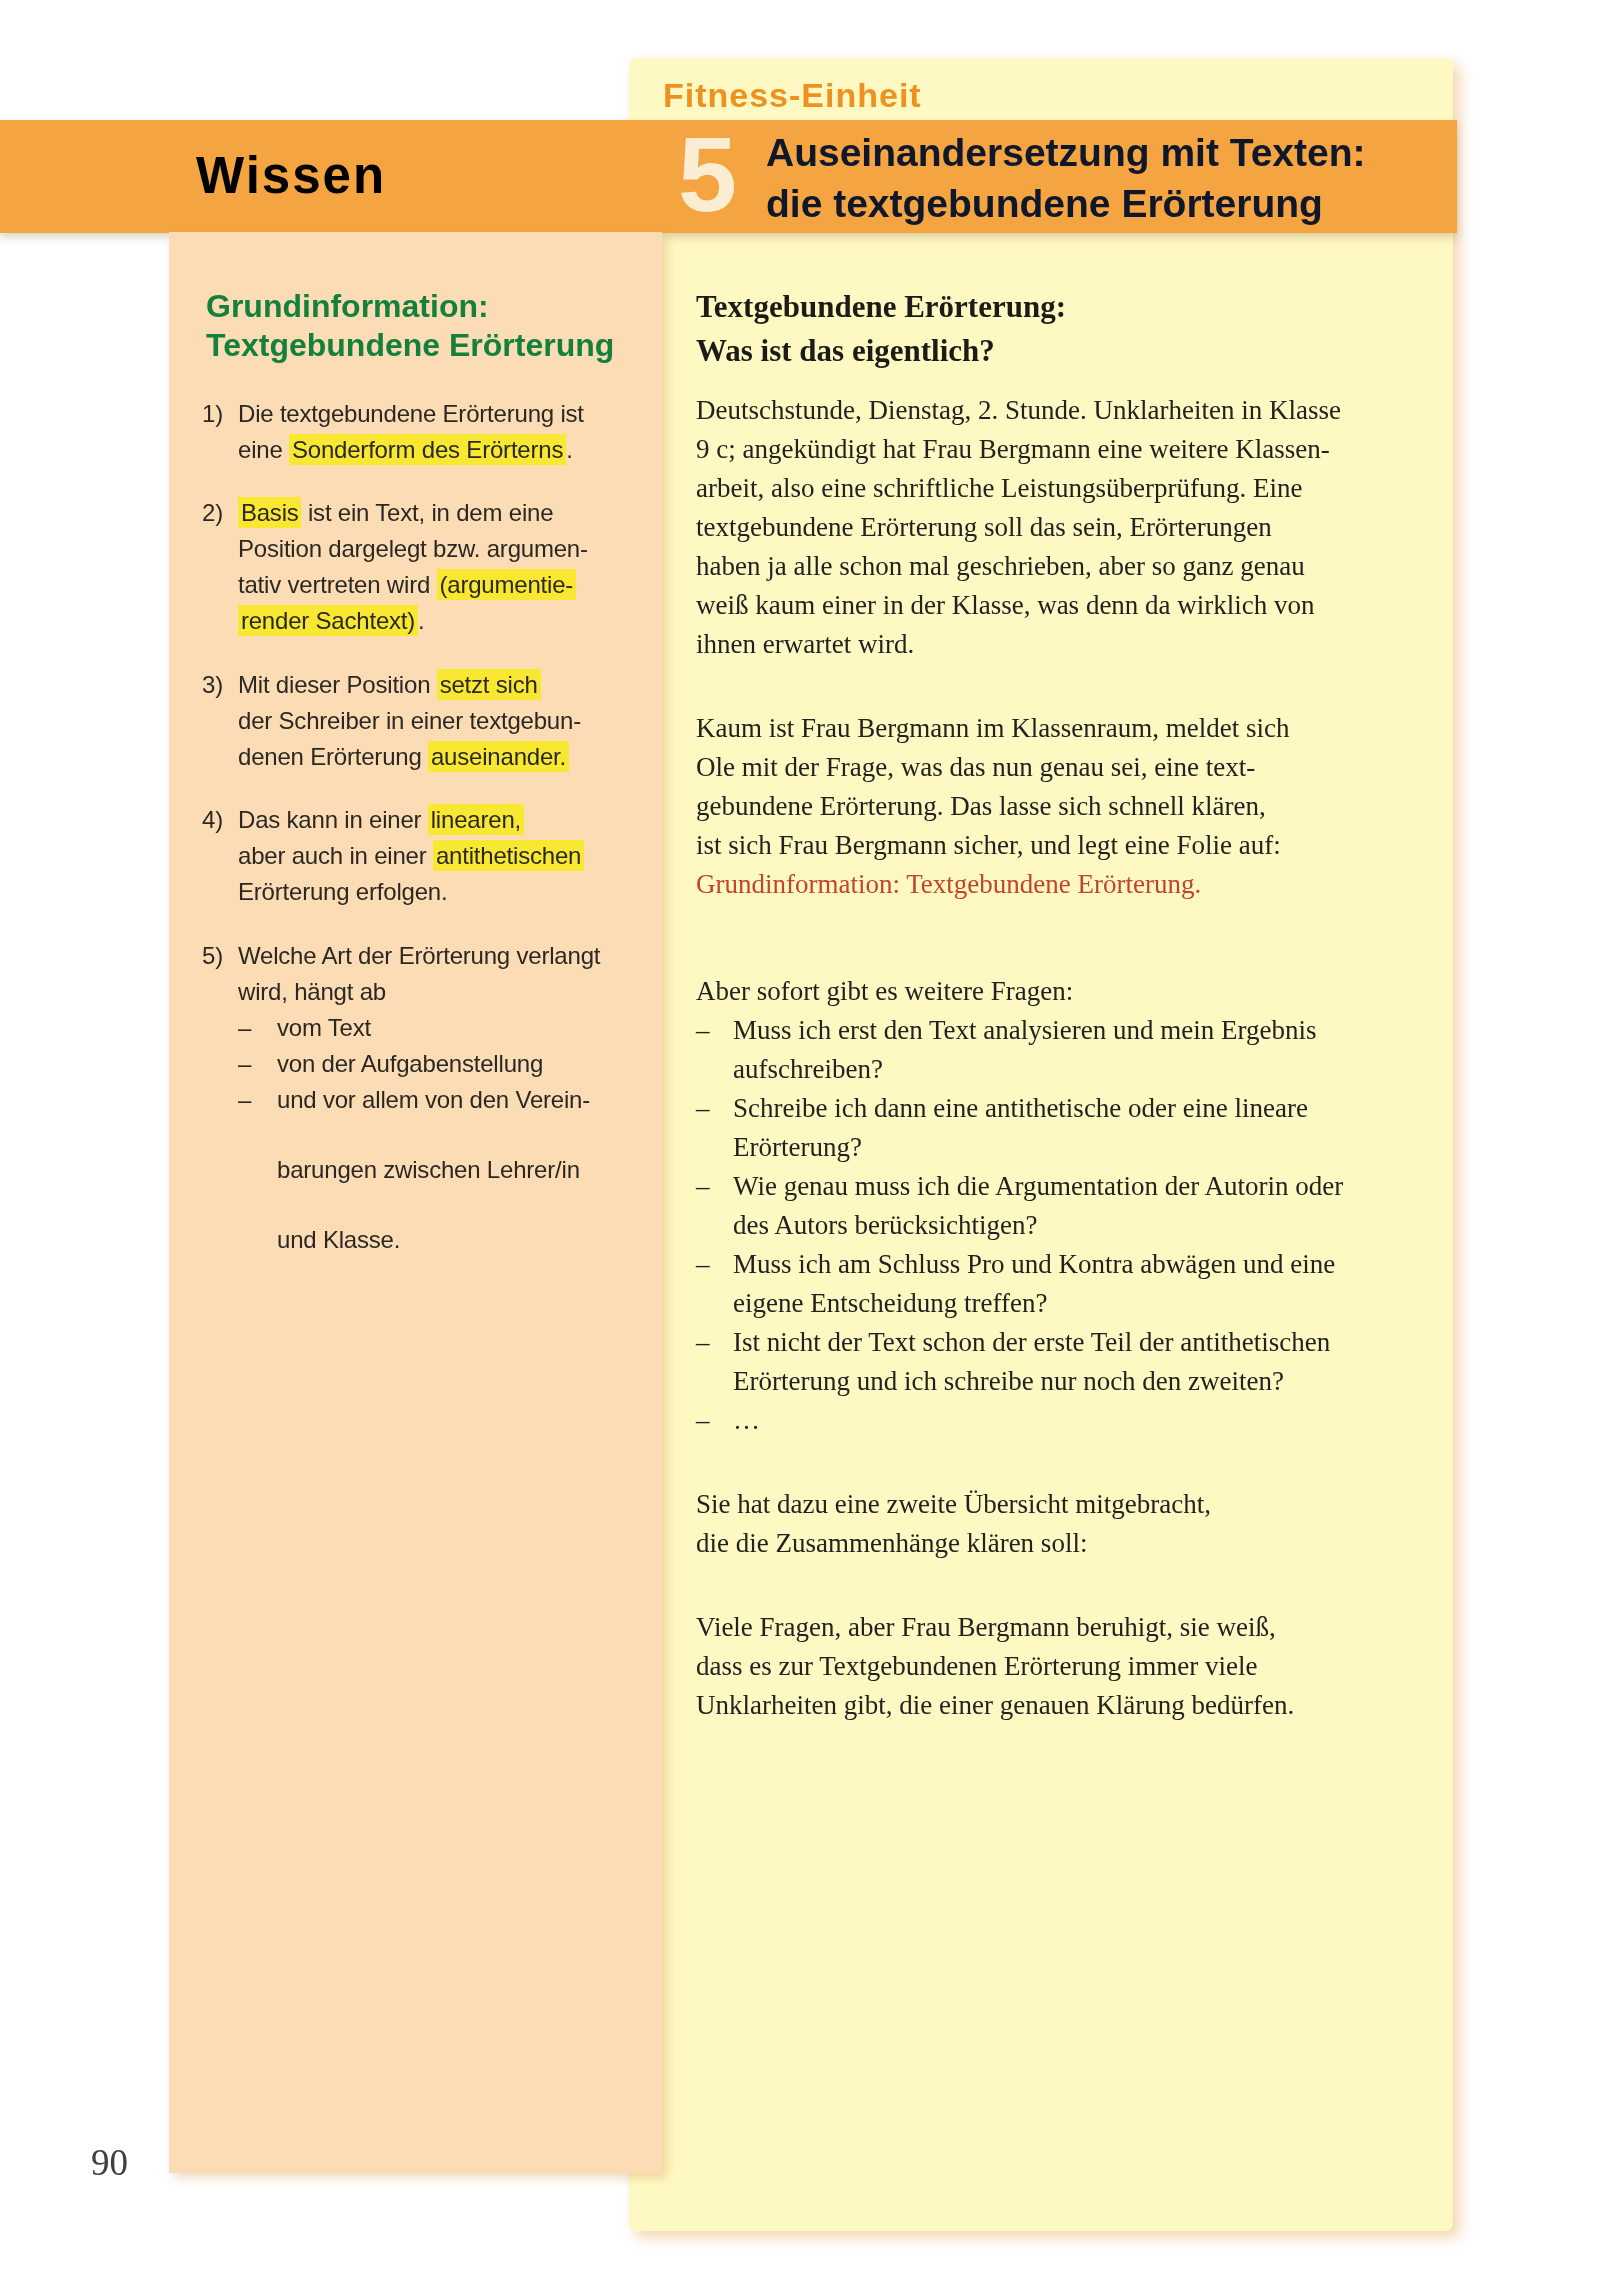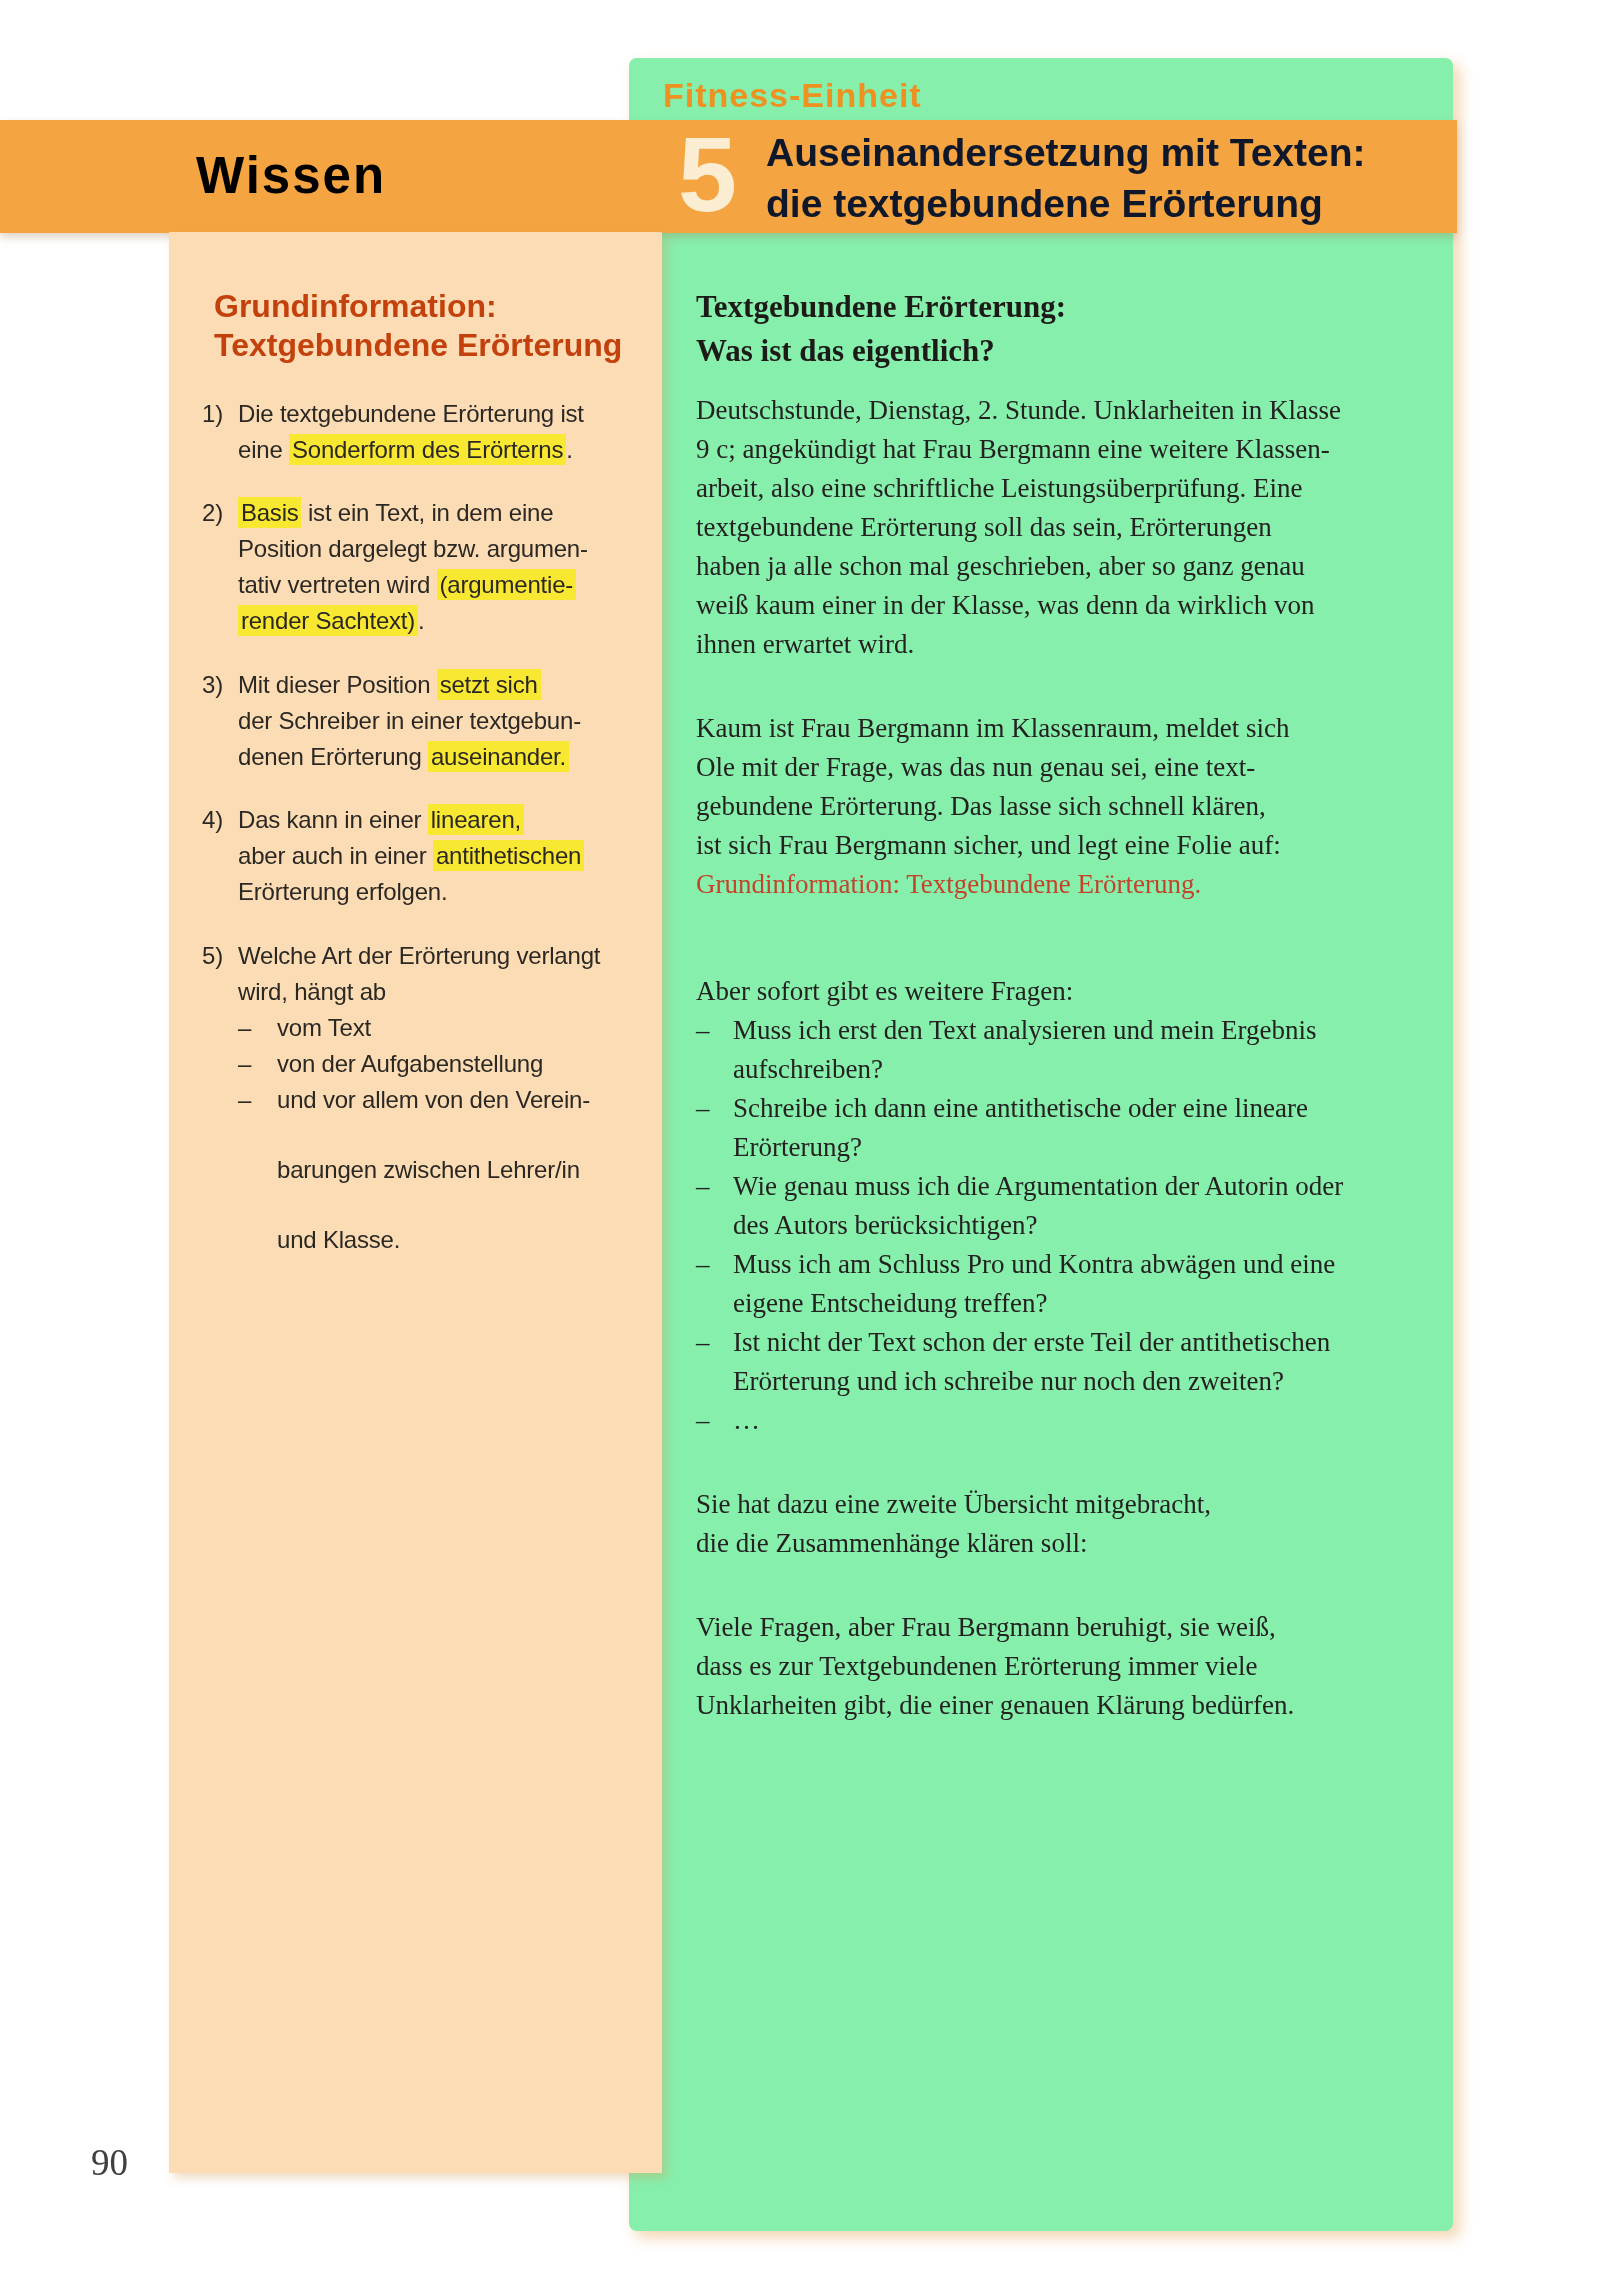--- a/index.html
+++ b/index.html
@@ -1,43 +1,43 @@
 <!DOCTYPE html>
 <html lang="de"><head>
 <meta charset="utf-8">
 <style>
   html,body{margin:0;padding:0;background:#ffffff;}
   .page{position:relative;width:1621px;height:2293px;background:#ffffff;
         font-family:"Liberation Sans",sans-serif;overflow:hidden;}
 
   
   .cream-panel{position:absolute;left:629px;top:58px;width:824px;height:2173px;
-       background:#86efac;border-radius:7.8px;
+       background:#fef9c3;border-radius:7.8px;
        box-shadow:6.9px 6.9px 13.7px rgba(231,166,86,0.45);}
 
   
   .fitness{position:absolute;left:663px;top:76px;font-size:34px;font-weight:bold;
        color:#EE9120;letter-spacing:1px;white-space:nowrap;}
 
   
   .banner{position:absolute;left:0;top:120px;width:1457px;height:113px;
        background:#F4A440;box-shadow:0 4.9px 8.8px rgba(160,125,85,0.35);}
   .wissen{position:absolute;left:196px;top:25.5px;font-size:51px;font-weight:bold;
        color:#000000;letter-spacing:2px;white-space:nowrap;}
   .unit-number{position:absolute;left:678px;top:-2px;font-size:106px;line-height:113px;
        font-weight:bold;color:#FAEDD2;}
   .unit-title{position:absolute;left:766px;top:6.9px;font-size:39px;line-height:51px;
        font-weight:bold;color:#0f172a;white-space:nowrap;}
 
   
   .peach-panel{position:absolute;left:169px;top:232px;width:493px;height:1941px;
        background:#FBDCB4;box-shadow:4.9px 4.9px 9.8px rgba(214,160,94,0.38);
        box-sizing:border-box;padding:55px 19.6px 0 33px;color:#2b2824;}
-  .info-heading{font-size:32px;line-height:39px;font-weight:bold;color:#c2410c;
-       margin:0 0 31px 12px;white-space:nowrap;}
+  .info-heading{font-size:32px;line-height:39px;font-weight:bold;color:#15803d;
+       margin:0 0 31px 4px;white-space:nowrap;}
   .info-list .item{display:flex;margin-bottom:27.4px;font-size:24px;line-height:36px;
        white-space:nowrap;letter-spacing:-0.2px;}
   .info-list .num{width:36px;flex:none;}
   .info-list .line.dash{display:flex;}
   .info-list .line.dash .dsh{width:39px;flex:none;}
   .info-list .line.cont{padding-left:39px;margin-top:34px;}
   .hl{background:#F9E832;padding:2px 2.9px;}
 
   
   .right-col{position:absolute;left:67px;top:227px;width:745px;

